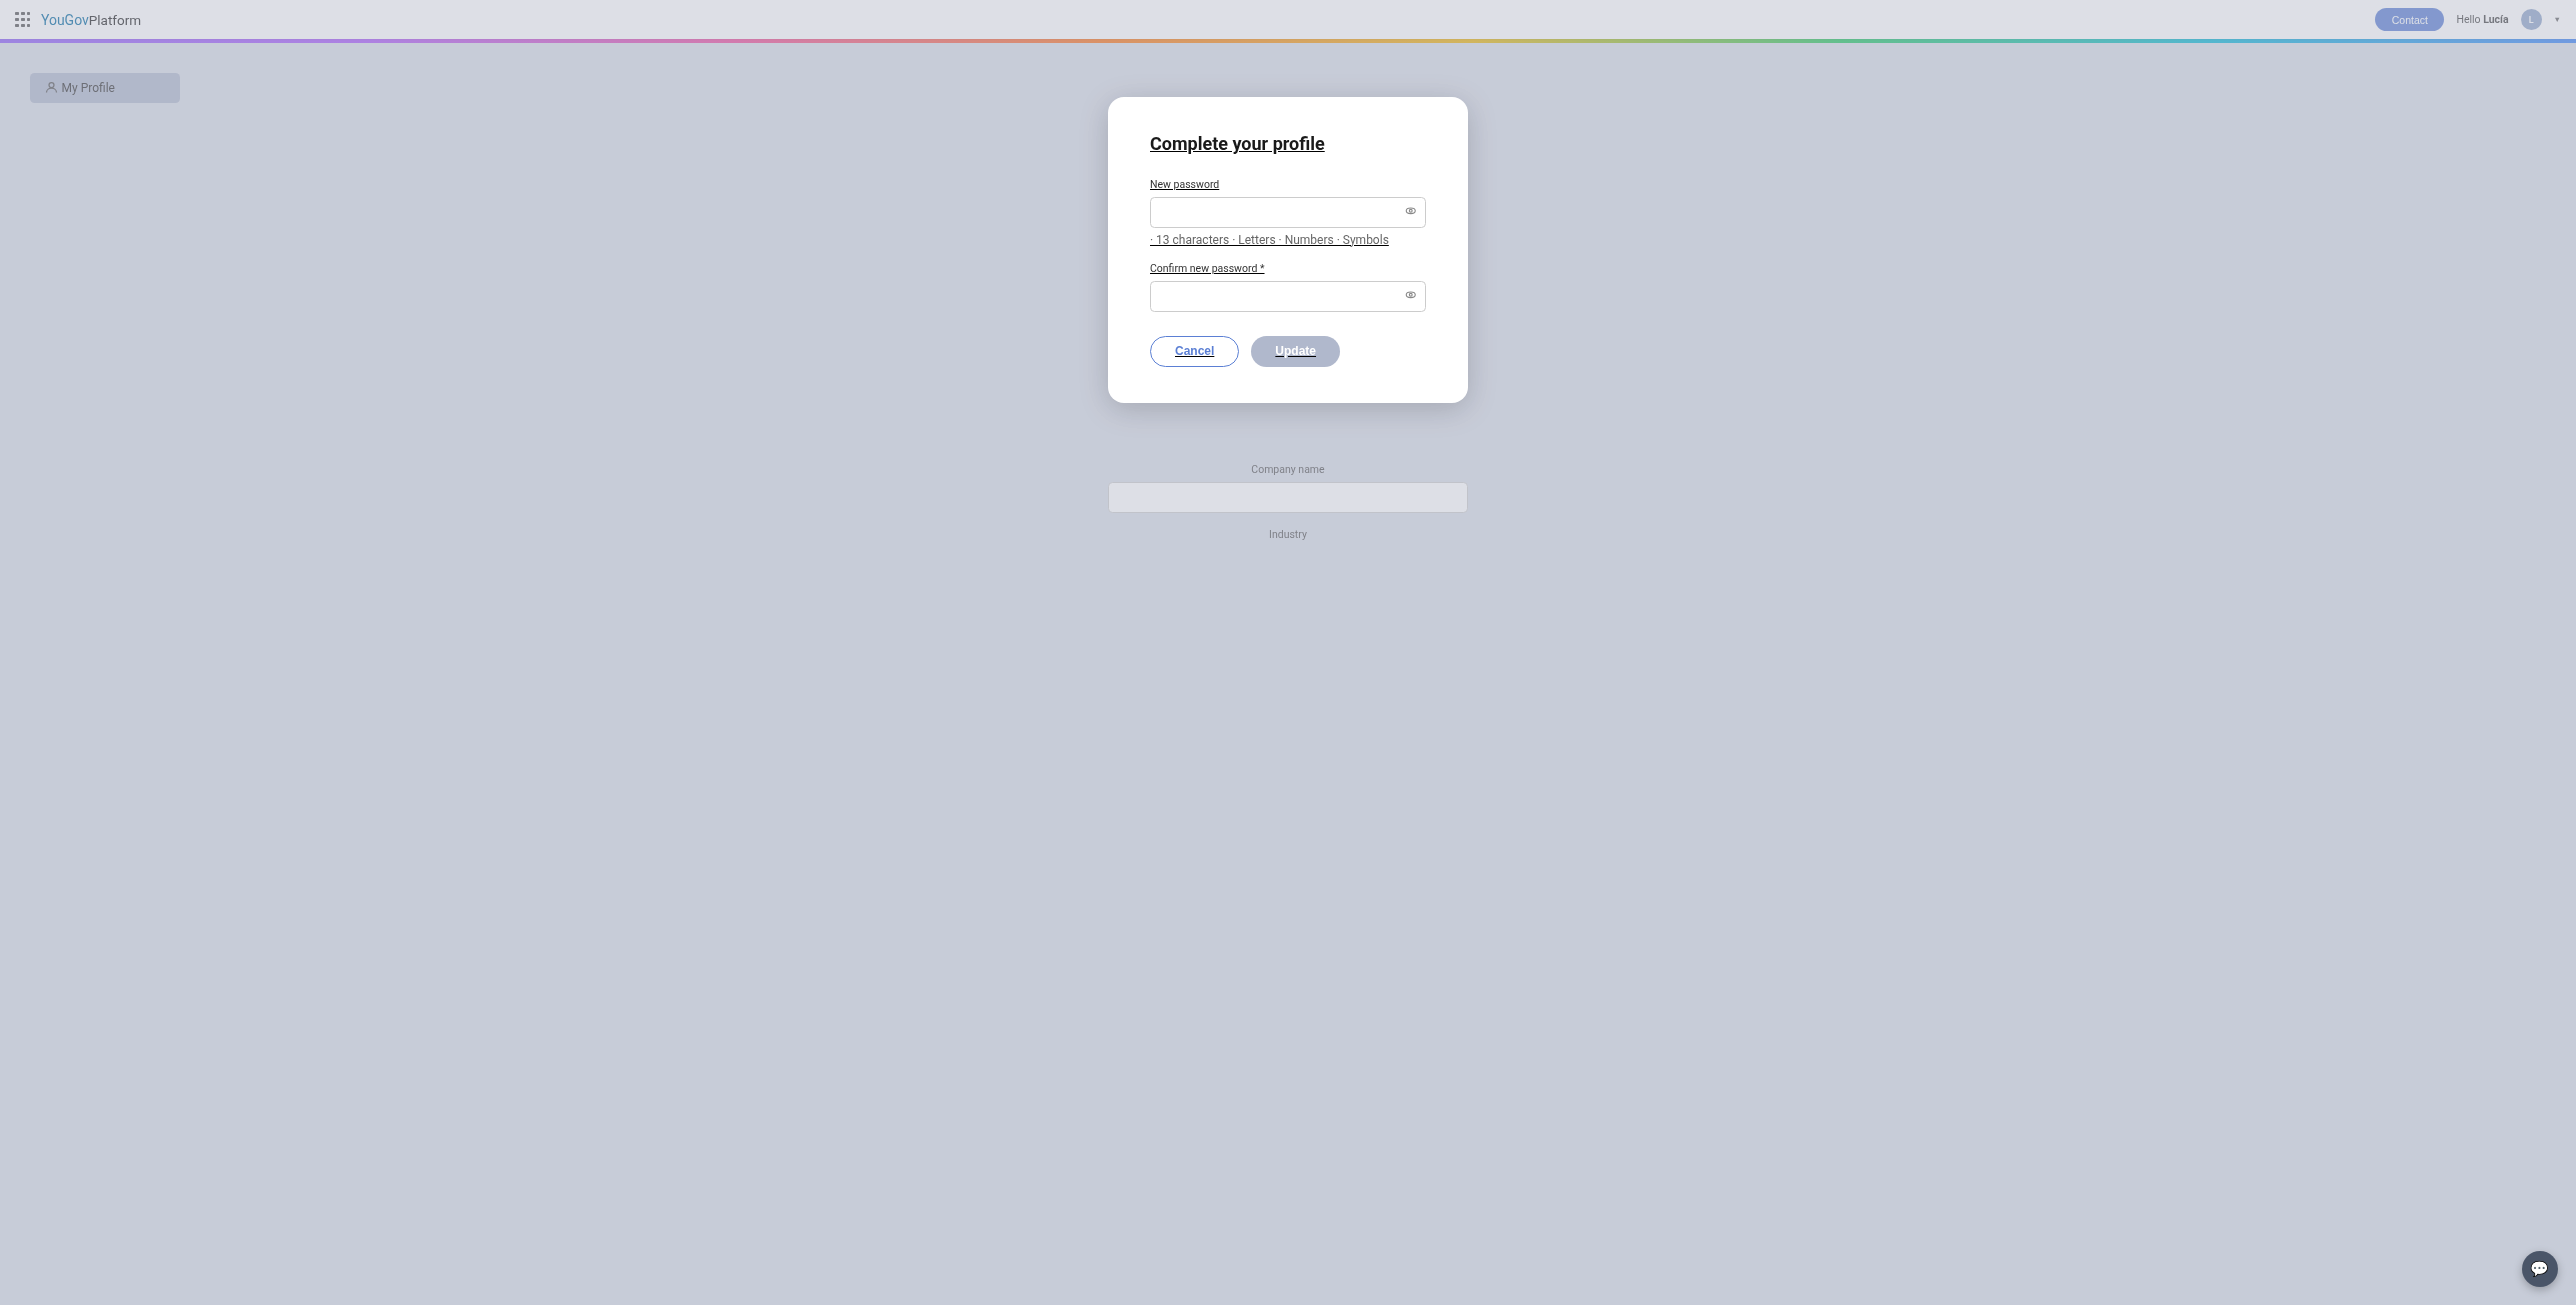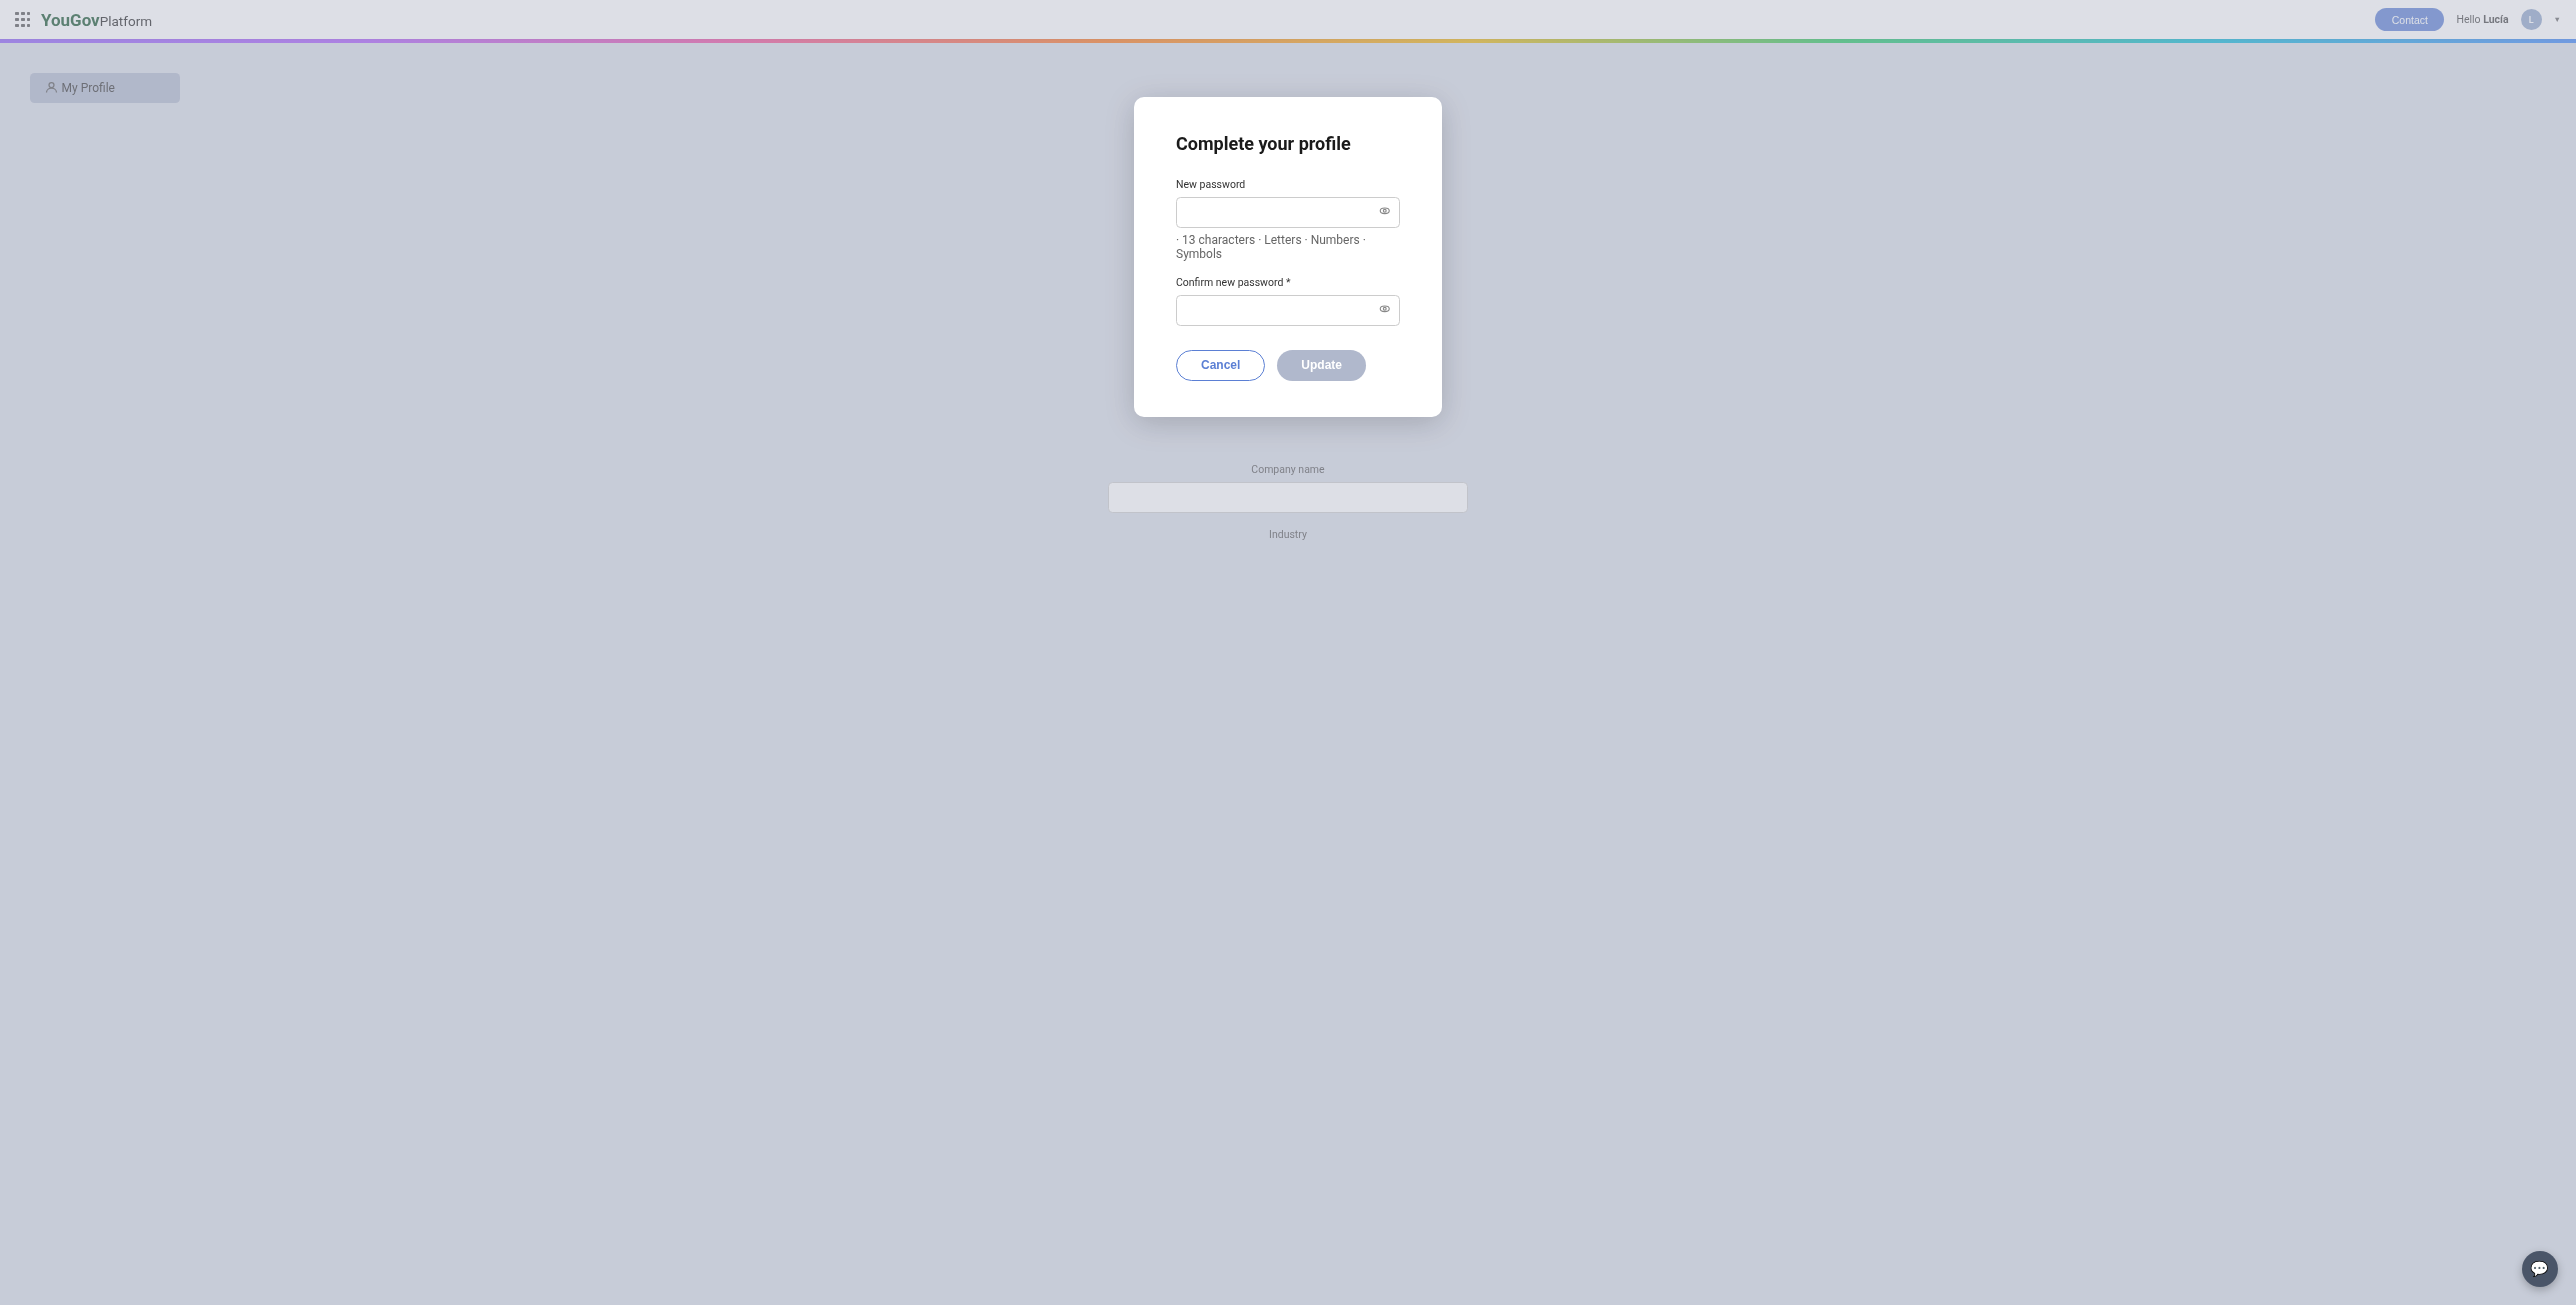--- a/index.html
+++ b/index.html
@@ -44,23 +44,23 @@
       display: block;
     }
 
     .logo {
       display: flex;
       align-items: baseline;
       gap: 0;
     }
 
     .logo-yougov {
-      font-size: 17px;
-      font-weight: 700;
-      color: #14532d;
+      font-size: 14px;
+      font-weight: 400;
+      color: #0369a1;
     }
 
     .logo-platform {
       font-size: 13.5px;
       font-weight: 400;
       color: #222;
     }
 
     .navbar-right {
       display: flex;
@@ -165,24 +165,25 @@
       background: rgba(180, 185, 200, 0.45);
       display: flex;
       align-items: flex-start;
       justify-content: center;
       padding-top: 97px;
       z-index: 100;
     }
 
     .modal {
       background: #fff;
-      border-radius: 10px;
+      border-radius: 16px;
       padding: 36px 42px;
-      width: 308px;
+      width: 360px;
       box-shadow: 0 6px 30px rgba(0,0,0,0.18);
+      text-decoration: underline;
     }
 
     .modal-title {
       font-size: 18px;
       font-weight: 700;
       color: #1a1a1a;
       margin-bottom: 24px;
     }
 
     .form-group {

